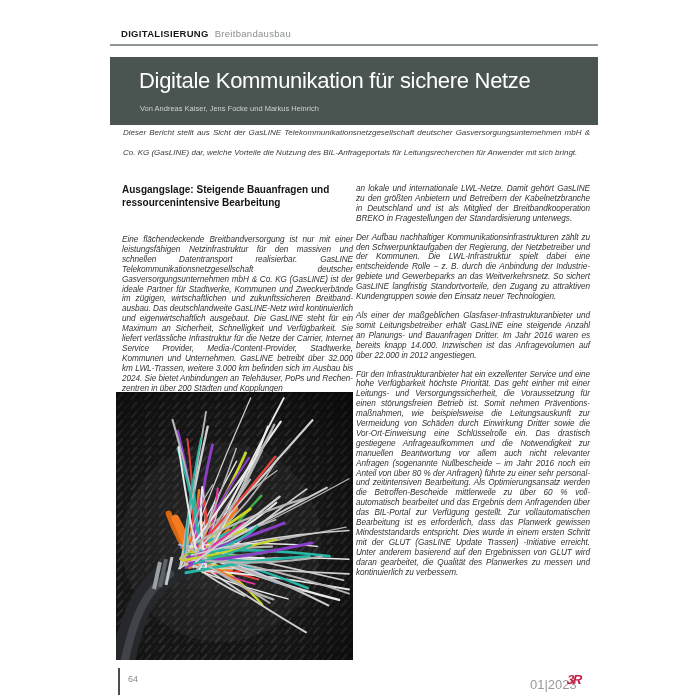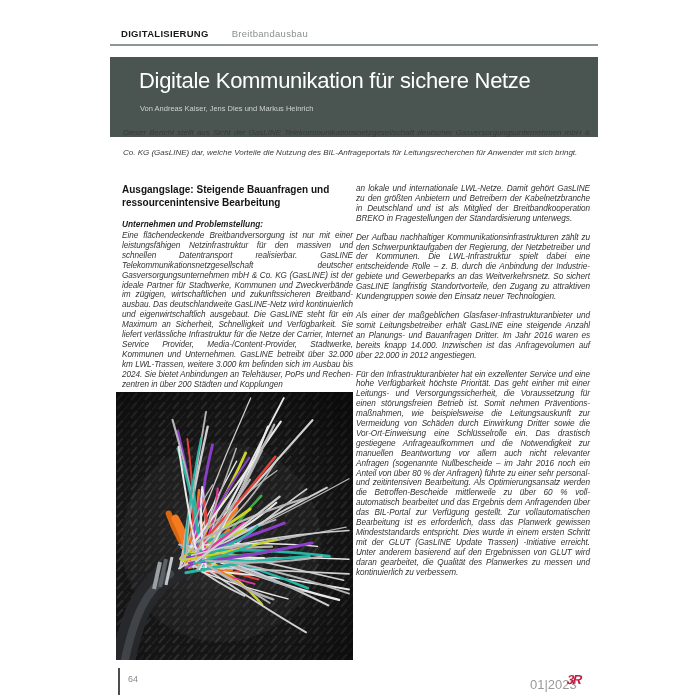--- a/index.html
+++ b/index.html
@@ -6,37 +6,37 @@
   body{
     width:700px;height:700px;background:#ffffff;
     font-family:"Liberation Sans", sans-serif;
     -webkit-font-smoothing:antialiased;
   }
   .page{position:relative;width:700px;height:700px;background:#fff;overflow:hidden;}
 
   
   .kicker{position:absolute;left:121px;top:28px;font-size:9.5px;letter-spacing:.3px;white-space:nowrap;}
   .kicker .cat{font-weight:bold;color:#1a1a1a;}
-  .kicker .topic{color:#8a8f8e;margin-left:20px;text-align:right;}
+  .kicker .topic{color:#8a8f8e;margin-left:3px;text-align:right;}
   .rule{position:absolute;left:110px;top:44px;width:488px;height:2px;background:#8f9694;}
 
   
-  .titlebar{position:absolute;left:110px;top:57px;width:488px;height:80px;background:#4a5450;}
+  .titlebar{position:absolute;left:110px;top:57px;width:488px;height:68px;background:#4a5450;}
   .title{position:absolute;left:29px;top:11px;font-size:22px;letter-spacing:-0.3px;color:#ffffff;font-weight:400;white-space:nowrap;}
   .byline{position:absolute;left:30px;top:47px;font-size:7.5px;color:#ccd3d1;}
 
   
   .intro{position:absolute;left:123px;top:123px;width:467px;
     font-size:8px;line-height:20px;font-style:italic;color:#3a3a3a;text-align:justify;hyphens:manual;}
 
   
   .col{position:absolute;top:184px;}
   .col-left{left:122px;width:231px;}
   .col-right{left:356px;width:234px;}
-  .col h3{font-size:10px;line-height:12.5px;color:#141414;margin:0 0 10px 0;font-weight:bold;}
+  .col h3{font-size:10px;line-height:12.5px;color:#141414;margin:0 0 26px 0;font-weight:bold;}
   .subhead{font-size:8.3px;color:#1c1c1c;font-weight:bold;font-style:italic;margin:0 0 2px 0;}
   .body-p{font-size:8.2px;line-height:9.9px;color:#333333;text-align:justify;margin:0 0 9px 0;hyphens:manual;letter-spacing:-0.05px;font-style:italic;}
   .body-p:last-child{margin-bottom:0;}
   .col-right h3{margin:0 0 4px 0;}
 
   
   .figure{position:absolute;left:116px;top:392px;width:237px;height:268px;}
   .figure svg{display:block;width:100%;height:100%;}
 
   
@@ -52,28 +52,27 @@
 <div class="page">
 
   <div class="kicker">
     <span class="cat">DIGITALISIERUNG</span>
     <span class="topic">Breitbandausbau</span>
   </div>
   <div class="rule"></div>
 
   <div class="titlebar">
     <div class="title">Digitale Kommunikation für sichere Netze</div>
-    <div class="byline">Von Andreas Kaiser, Jens Dies und Markus Heinrich</div>
+    <div class="byline">Von Andreas Kaiser, Jens Focke und Markus Heinrich</div>
   </div>
 
   <div class="intro">Dieser Bericht stellt aus Sicht der GasLINE Telekommunikations­netzgesellschaft deutscher Gasversorgungs­unternehmen mbH &amp; Co. KG (GasLINE) dar, welche Vorteile die Nutzung des BIL-Anfrageportals für Leitungsrecherchen für Anwender mit sich bringt.</div>
 
   <div class="col col-left">
     <h3>Ausgangslage: Steigende Bauanfragen und ressourcenintensive Bearbeitung</h3>
-    <div class="subhead">Unternehmen und Problemstellung:</div>
     <p class="body-p">Eine flächendeckende Breitband­versorgung ist nur mit einer leistungsfähigen Netz­infrastruktur für den massiven und schnellen Daten­transport realisierbar. GasLINE Telekommunikations­netzgesellschaft deutscher Gasversorgungs­unternehmen mbH &amp; Co. KG (GasLINE) ist der ideale Partner für Stadtwerke, Kommunen und Zweck­verbände im zügigen, wirtschaftlichen und zukunfts­sicheren Breitband­ausbau. Das deutschland­weite GasLINE-Netz wird kontinuierlich und eigen­wirtschaftlich ausgebaut. Die GasLINE steht für ein Maximum an Sicherheit, Schnelligkeit und Verfügbarkeit. Sie liefert verlässliche Infrastruktur für die Netze der Carrier, Internet Service Provider, Media-/Content-Provider, Stadtwerke, Kommunen und Unternehmen. GasLINE betreibt über 32.000 km LWL-Trassen, weitere 3.000 km befinden sich im Ausbau bis 2024. Sie bietet Anbindungen an Telehäuser, PoPs und Rechen­zentren in über 200 Städten und Kopplungen</p>
   </div>
 
   <div class="col col-right">
     <p class="body-p">an lokale und internationale LWL-Netze. Damit gehört GasLINE zu den größten Anbietern und Betreibern der Kabelnetz­branche in Deutschland und ist als Mitglied der Breitband­kooperation BREKO in Frage­stellungen der Standardisierung unterwegs.</p>
     <p class="body-p">Der Aufbau nachhaltiger Kommunikations­infrastrukturen zählt zu den Schwerpunkt­aufgaben der Regierung, der Netzbetreiber und der Kommunen. Die LWL-Infrastruktur spielt dabei eine entscheidende Rolle – z. B. durch die Anbindung der Industrie­gebiete und Gewerbeparks an das Weitverkehrsnetz. So sichert GasLINE langfristig Standort­vorteile, den Zugang zu attraktiven Kundengruppen sowie den Einsatz neuer Technologien.</p>
     <p class="body-p">Als einer der maßgeblichen Glasfaser-Infrastruktur­anbieter und somit Leitungsbetreiber erhält GasLINE eine steigende Anzahl an Planungs- und Bauanfragen Dritter. Im Jahr 2016 waren es bereits knapp 14.000. Inzwischen ist das Anfragevolumen auf über 22.000 in 2012 angestiegen.</p>
     <p class="body-p">Für den Infrastruktur­anbieter hat ein exzellenter Service und eine hohe Verfügbarkeit höchste Priorität. Das geht einher mit einer Leitungs- und Versorgungs­sicherheit, die Voraussetzung für einen störungsfreien Betrieb ist. Somit nehmen Präventions­maßnahmen, wie beispielsweise die Leitungsauskunft zur Vermeidung von Schäden durch Einwirkung Dritter sowie die Vor-Ort-Einweisung eine Schlüsselrolle ein. Das drastisch gestiegene Anfrage­aufkommen und die Notwendigkeit zur manuellen Beantwortung vor allem auch nicht relevanter Anfragen (sogenannte Nullbescheide – im Jahr 2016 noch ein Anteil von über 80 % der Anfragen) führte zu einer sehr personal- und zeitintensiven Bearbeitung. Als Optimierungs­ansatz werden die Betroffen-Bescheide mittlerweile zu über 60 % voll­automatisch bearbeitet und das Ergebnis dem Anfragenden über das BIL-Portal zur Verfügung gestellt. Zur vollautomatischen Bearbeitung ist es erforderlich, dass das Planwerk gewissen Mindest­standards entspricht. Dies wurde in einem ersten Schritt mit der GLUT (GasLINE Update Trassen) -Initiative erreicht. Unter anderem basierend auf den Ergebnissen von GLUT wird daran gearbeitet, die Qualität des Planwerkes zu messen und kontinuierlich zu verbessern.</p>
   </div>
 

